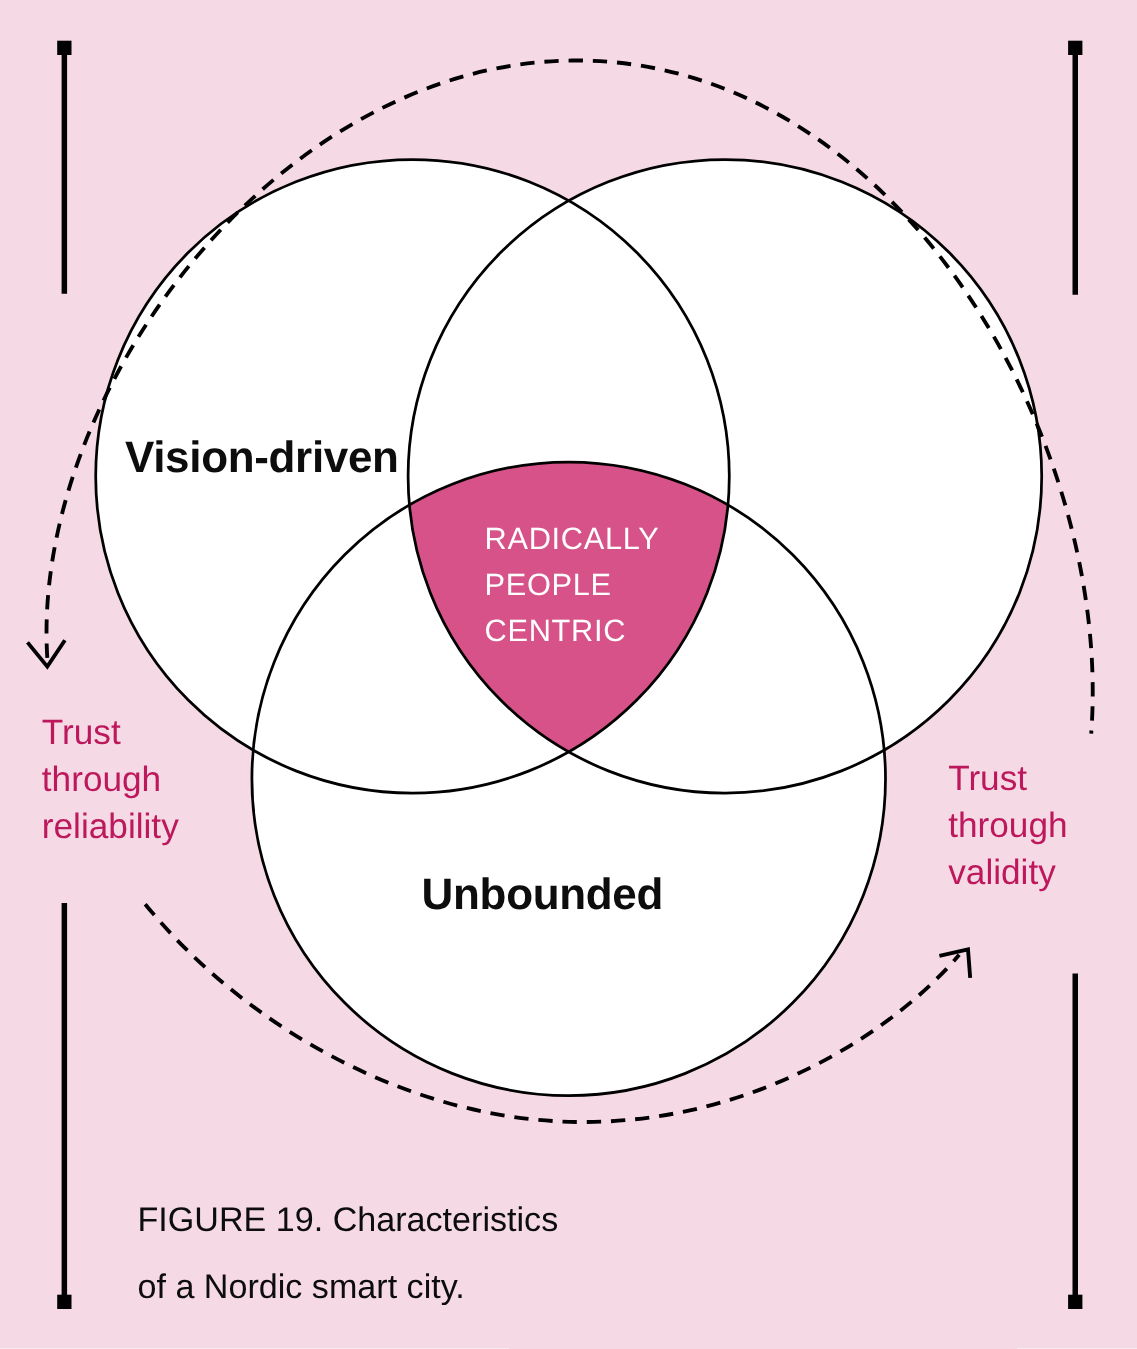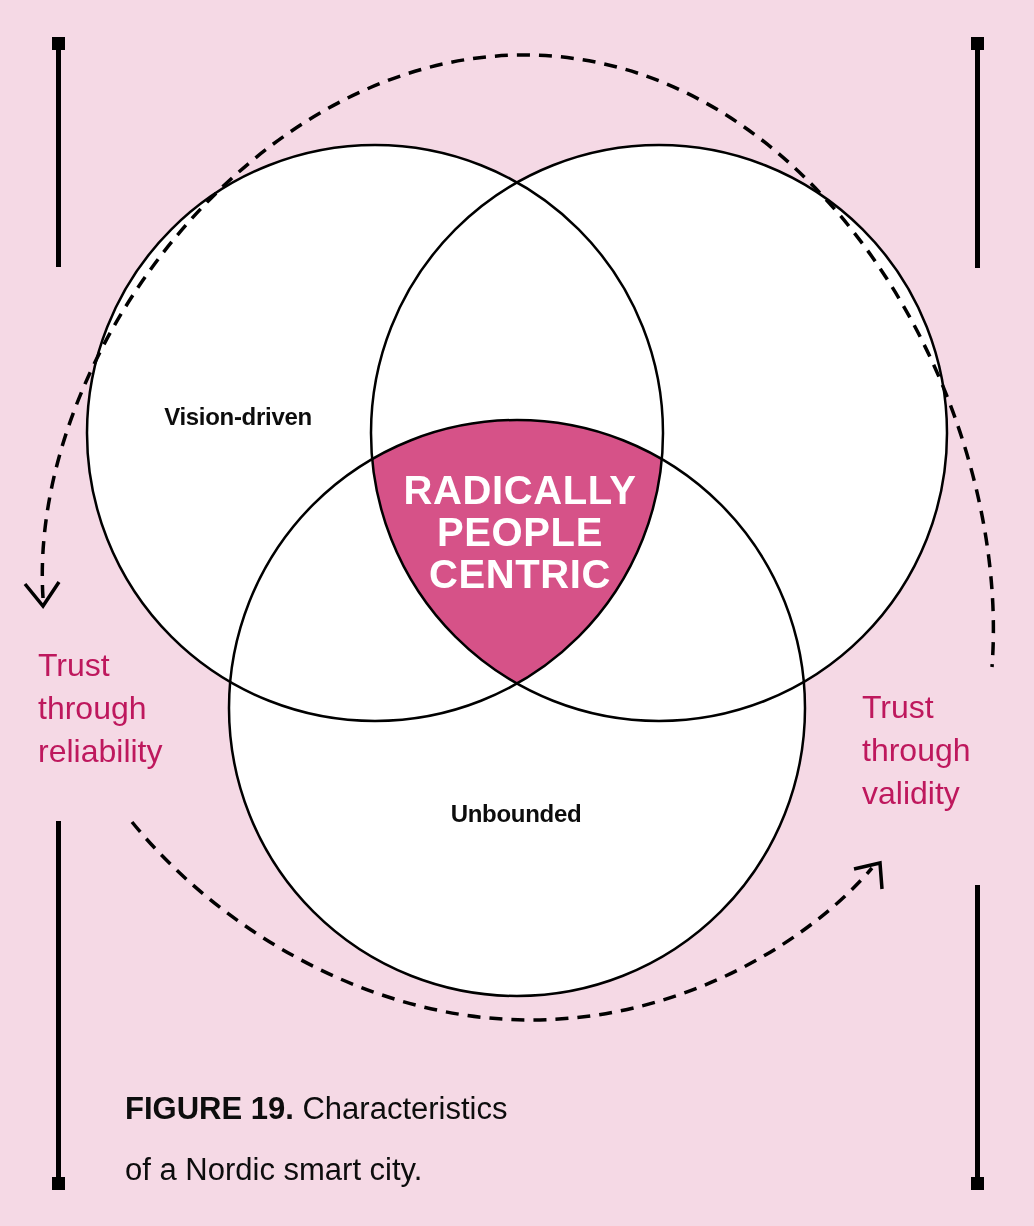--- a/index.html
+++ b/index.html
@@ -18,32 +18,32 @@
     position: absolute;
     left: 0;
     top: 0;
   }
   .label {
     position: absolute;
     transform: translate(-50%, -50%);
     white-space: nowrap;
   }
   .circle-label {
-    font-size: 24px;
+    font-size: 40px;
     font-weight: 700;
     letter-spacing: -0.3px;
     color: #0d0d0d;
   }
   .center-text {
     position: absolute;
     transform: translate(-50%, -50%);
-    text-align: center;
+    text-align: left;
     color: #ffffff;
-    font-size: 40px;
-    font-weight: 700;
+    font-size: 28px;
+    font-weight: 400;
     line-height: 42px;
     letter-spacing: 0.6px;
     white-space: nowrap;
   }
   .side-text {
     position: absolute;
     font-size: 32px;
     font-weight: 400;
     line-height: 43px;
     color: #be185d;
@@ -52,21 +52,21 @@
   .caption {
     position: absolute;
     left: 125px;
     top: 1078px;
     font-size: 31px;
     line-height: 61px;
     color: #0d0d0d;
     white-space: nowrap;
   }
   .caption .bold {
-    font-weight: 700;
+    font-weight: 400;
   }
 </style>
 </head>
 <body>
 
 <div class="stage">
 
   <svg width="1034" height="1226" viewBox="0 0 1034 1226">
     <defs>
       <clipPath id="clipA">
@@ -111,21 +111,21 @@
       <line x1="58.5" y1="821" x2="58.5" y2="1179" stroke="#000" stroke-width="5"></line>
       <rect x="52" y="1177" width="13" height="13" fill="#000"></rect>
     </g>
     <g>
       <line x1="977.5" y1="885" x2="977.5" y2="1179" stroke="#000" stroke-width="5"></line>
       <rect x="971" y="1177" width="13" height="13" fill="#000"></rect>
     </g>
   </svg>
 
   <div class="label circle-label" style="left:238px; top:417px;">Vision-driven</div>
-  <div class="label circle-label" style="left:516px; top:814px;">Unbounded</div>
+  <div class="label circle-label" style="left:493px; top:814px;">Unbounded</div>
 
   <div class="center-text" style="left:520px; top:532px;">
     <div>RADICALLY</div>
     <div>PEOPLE</div>
     <div>CENTRIC</div>
   </div>
 
   <div class="side-text" style="left:38px; top:644px;">
     <div>Trust</div>
     <div>through</div>

